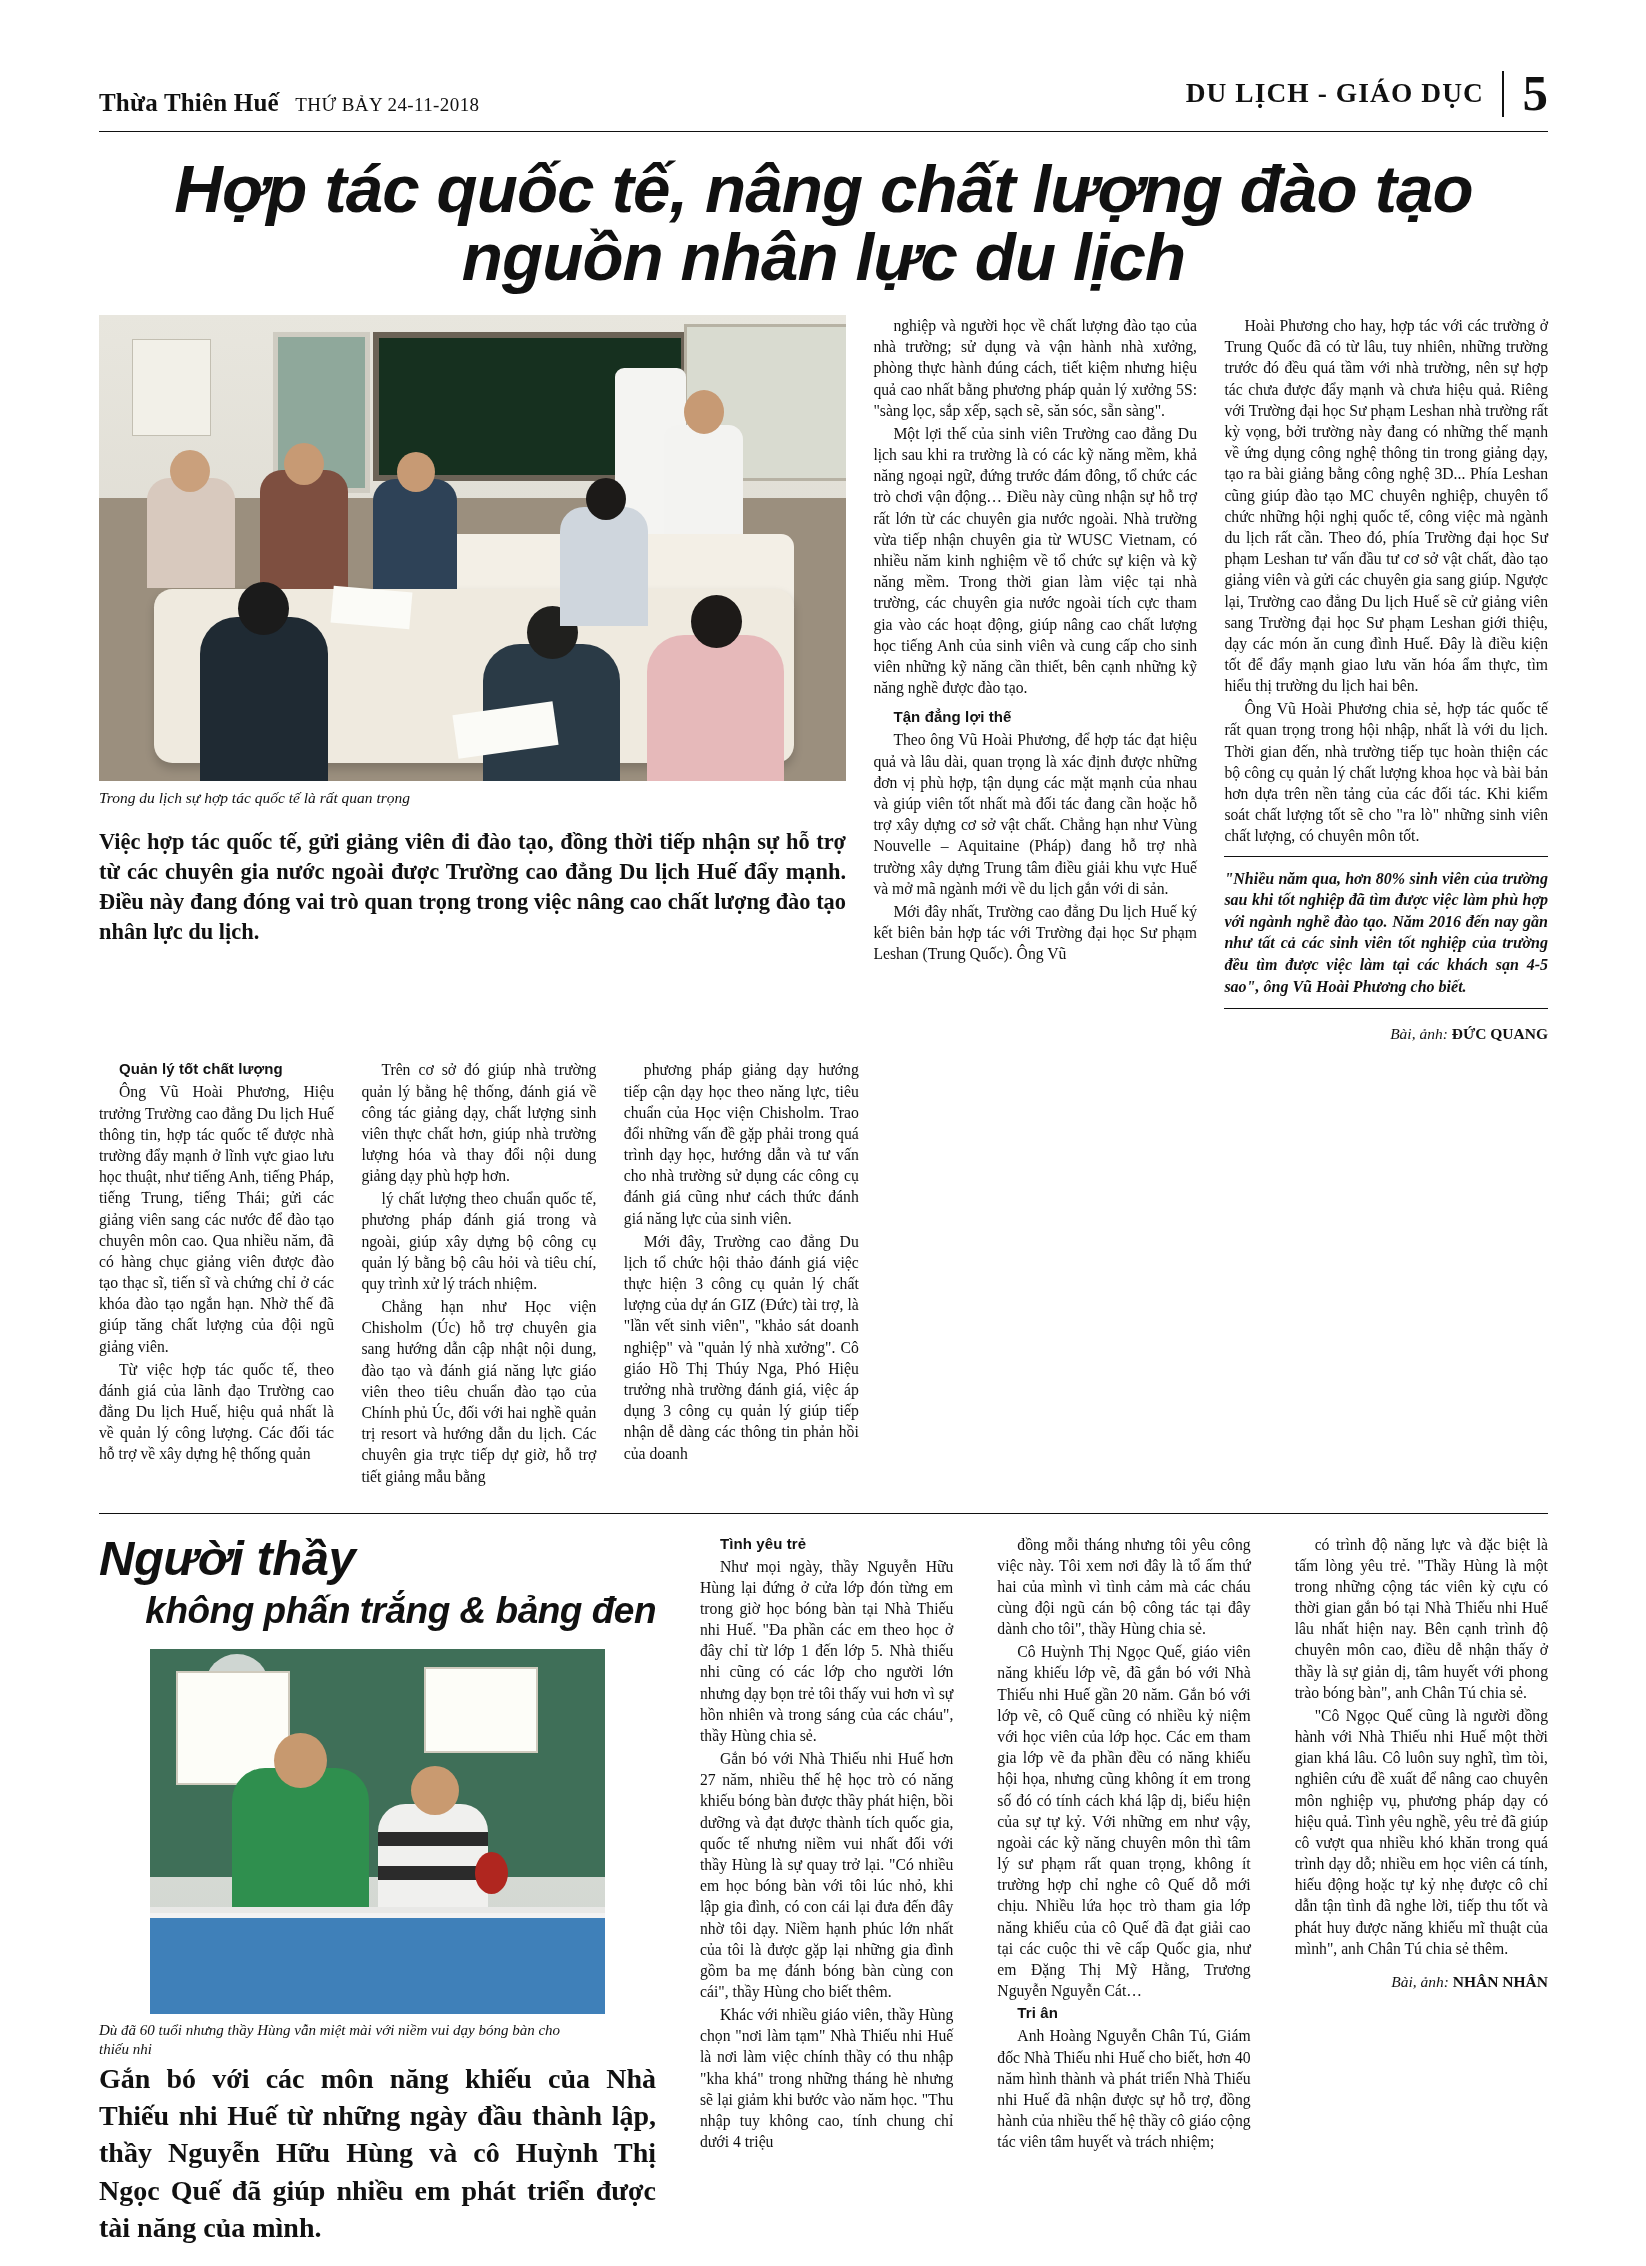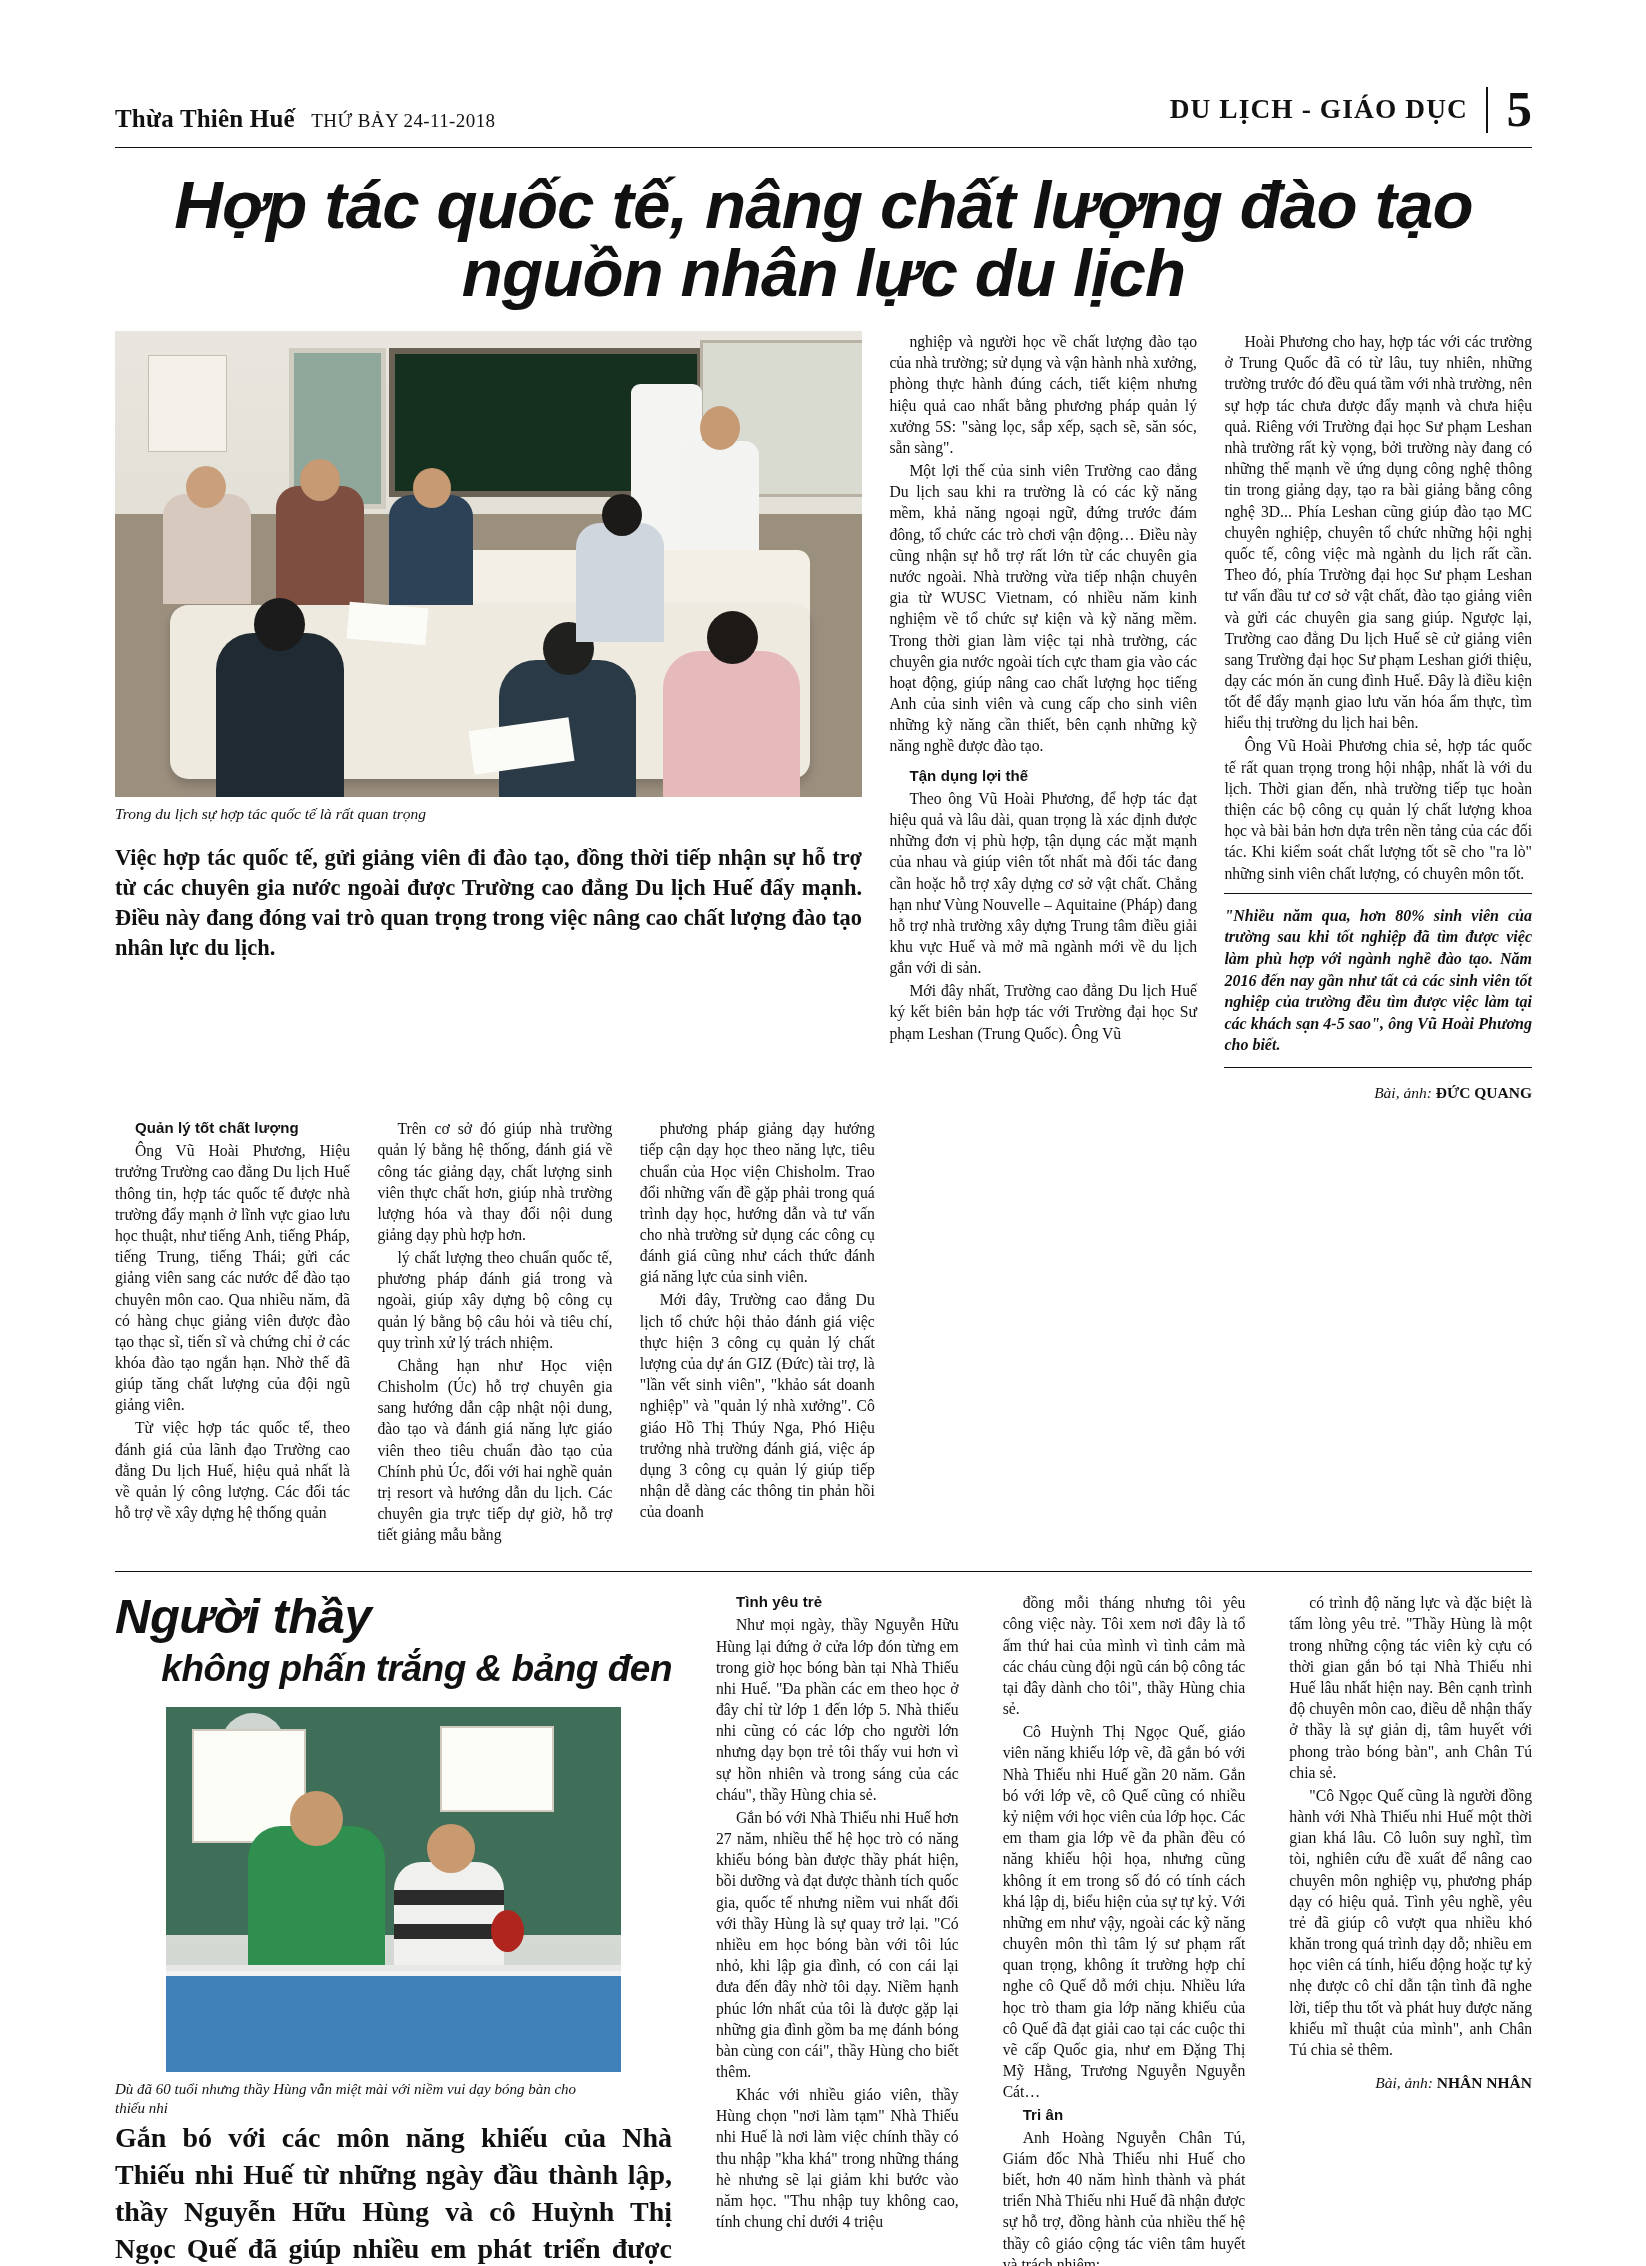--- a/index.html
+++ b/index.html
@@ -10,21 +10,21 @@
   body {
     width: 1647px;
     height: 2267px;
     font-family: "Liberation Serif", serif;
     color: #111;
     position: relative;
   }
   .page {
     width: 1647px;
     height: 2267px;
-    padding: 16px;
+    padding: 0;
     box-sizing: border-box;
     position: relative;
   }
   
   .masthead {
     display: flex;
     align-items: flex-end;
     justify-content: space-between;
     padding: 71px 99px 0 99px;
     box-sizing: border-box;
@@ -294,21 +294,21 @@
         <div style="position:absolute; left:356px; top:393px; width:101px; height:44px; background:#fbfbf7; transform:rotate(-8deg);"></div>
         <div style="position:absolute; left:233px; top:274px; width:79px; height:37px; background:#fbfbf7; transform:rotate(5deg);"></div>
       </div>
       <div class="caption">Trong du lịch sự hợp tác quốc tế là rất quan trọng</div>
       <div class="lede">Việc hợp tác quốc tế, gửi giảng viên đi đào tạo, đồng thời tiếp nhận sự hỗ trợ từ các chuyên gia nước ngoài được Trường cao đẳng Du lịch Huế đẩy mạnh. Điều này đang đóng vai trò quan trọng trong việc nâng cao chất lượng đào tạo nhân lực du lịch.</div>
     </div>
 
     <div class="col-text">
       <p>nghiệp và người học về chất lượng đào tạo của nhà trường; sử dụng và vận hành nhà xưởng, phòng thực hành đúng cách, tiết kiệm nhưng hiệu quả cao nhất bằng phương pháp quản lý xưởng 5S: "sàng lọc, sắp xếp, sạch sẽ, săn sóc, sẵn sàng".</p>
       <p>Một lợi thế của sinh viên Trường cao đẳng Du lịch sau khi ra trường là có các kỹ năng mềm, khả năng ngoại ngữ, đứng trước đám đông, tổ chức các trò chơi vận động… Điều này cũng nhận sự hỗ trợ rất lớn từ các chuyên gia nước ngoài. Nhà trường vừa tiếp nhận chuyên gia từ WUSC Vietnam, có nhiều năm kinh nghiệm về tổ chức sự kiện và kỹ năng mềm. Trong thời gian làm việc tại nhà trường, các chuyên gia nước ngoài tích cực tham gia vào các hoạt động, giúp nâng cao chất lượng học tiếng Anh của sinh viên và cung cấp cho sinh viên những kỹ năng cần thiết, bên cạnh những kỹ năng nghề được đào tạo.</p>
-      <p class="subhead" style="margin-top:9.1px;">Tận dụng lợi thế</p>
+      <p class="subhead" style="margin-top:9.1px;">Tận đẳng lợi thế</p>
       <p>Theo ông Vũ Hoài Phương, để hợp tác đạt hiệu quả và lâu dài, quan trọng là xác định được những đơn vị phù hợp, tận dụng các mặt mạnh của nhau và giúp viên tốt nhất mà đối tác đang cần hoặc hỗ trợ xây dựng cơ sở vật chất. Chẳng hạn như Vùng Nouvelle – Aquitaine (Pháp) đang hỗ trợ nhà trường xây dựng Trung tâm điều giải khu vực Huế và mở mã ngành mới về du lịch gắn với di sản.</p>
       <p>Mới đây nhất, Trường cao đẳng Du lịch Huế ký kết biên bản hợp tác với Trường đại học Sư phạm Leshan (Trung Quốc). Ông Vũ</p>
     </div>
 
     <div class="col-text">
       <p>Hoài Phương cho hay, hợp tác với các trường ở Trung Quốc đã có từ lâu, tuy nhiên, những trường trước đó đều quá tầm với nhà trường, nên sự hợp tác chưa được đẩy mạnh và chưa hiệu quả. Riêng với Trường đại học Sư phạm Leshan nhà trường rất kỳ vọng, bởi trường này đang có những thế mạnh về ứng dụng công nghệ thông tin trong giảng dạy, tạo ra bài giảng bằng công nghệ 3D... Phía Leshan cũng giúp đào tạo MC chuyên nghiệp, chuyên tổ chức những hội nghị quốc tế, công việc mà ngành du lịch rất cần. Theo đó, phía Trường đại học Sư phạm Leshan tư vấn đầu tư cơ sở vật chất, đào tạo giảng viên và gửi các chuyên gia sang giúp. Ngược lại, Trường cao đẳng Du lịch Huế sẽ cử giảng viên sang Trường đại học Sư phạm Leshan giới thiệu, dạy các món ăn cung đình Huế. Đây là điều kiện tốt để đẩy mạnh giao lưu văn hóa ẩm thực, tìm hiểu thị trường du lịch hai bên.</p>
       <p>Ông Vũ Hoài Phương chia sẻ, hợp tác quốc tế rất quan trọng trong hội nhập, nhất là với du lịch. Thời gian đến, nhà trường tiếp tục hoàn thiện các bộ công cụ quản lý chất lượng khoa học và bài bản hơn dựa trên nền tảng của các đối tác. Khi kiểm soát chất lượng tốt sẽ cho "ra lò" những sinh viên chất lượng, có chuyên môn tốt.</p>
       <div class="pullquote">"Nhiều năm qua, hơn 80% sinh viên của trường sau khi tốt nghiệp đã tìm được việc làm phù hợp với ngành nghề đào tạo. Năm 2016 đến nay gần như tất cả các sinh viên tốt nghiệp của trường đều tìm được việc làm tại các khách sạn 4-5 sao", ông Vũ Hoài Phương cho biết.</div>
       <div class="byline">
         <span>Bài, ảnh:</span>

